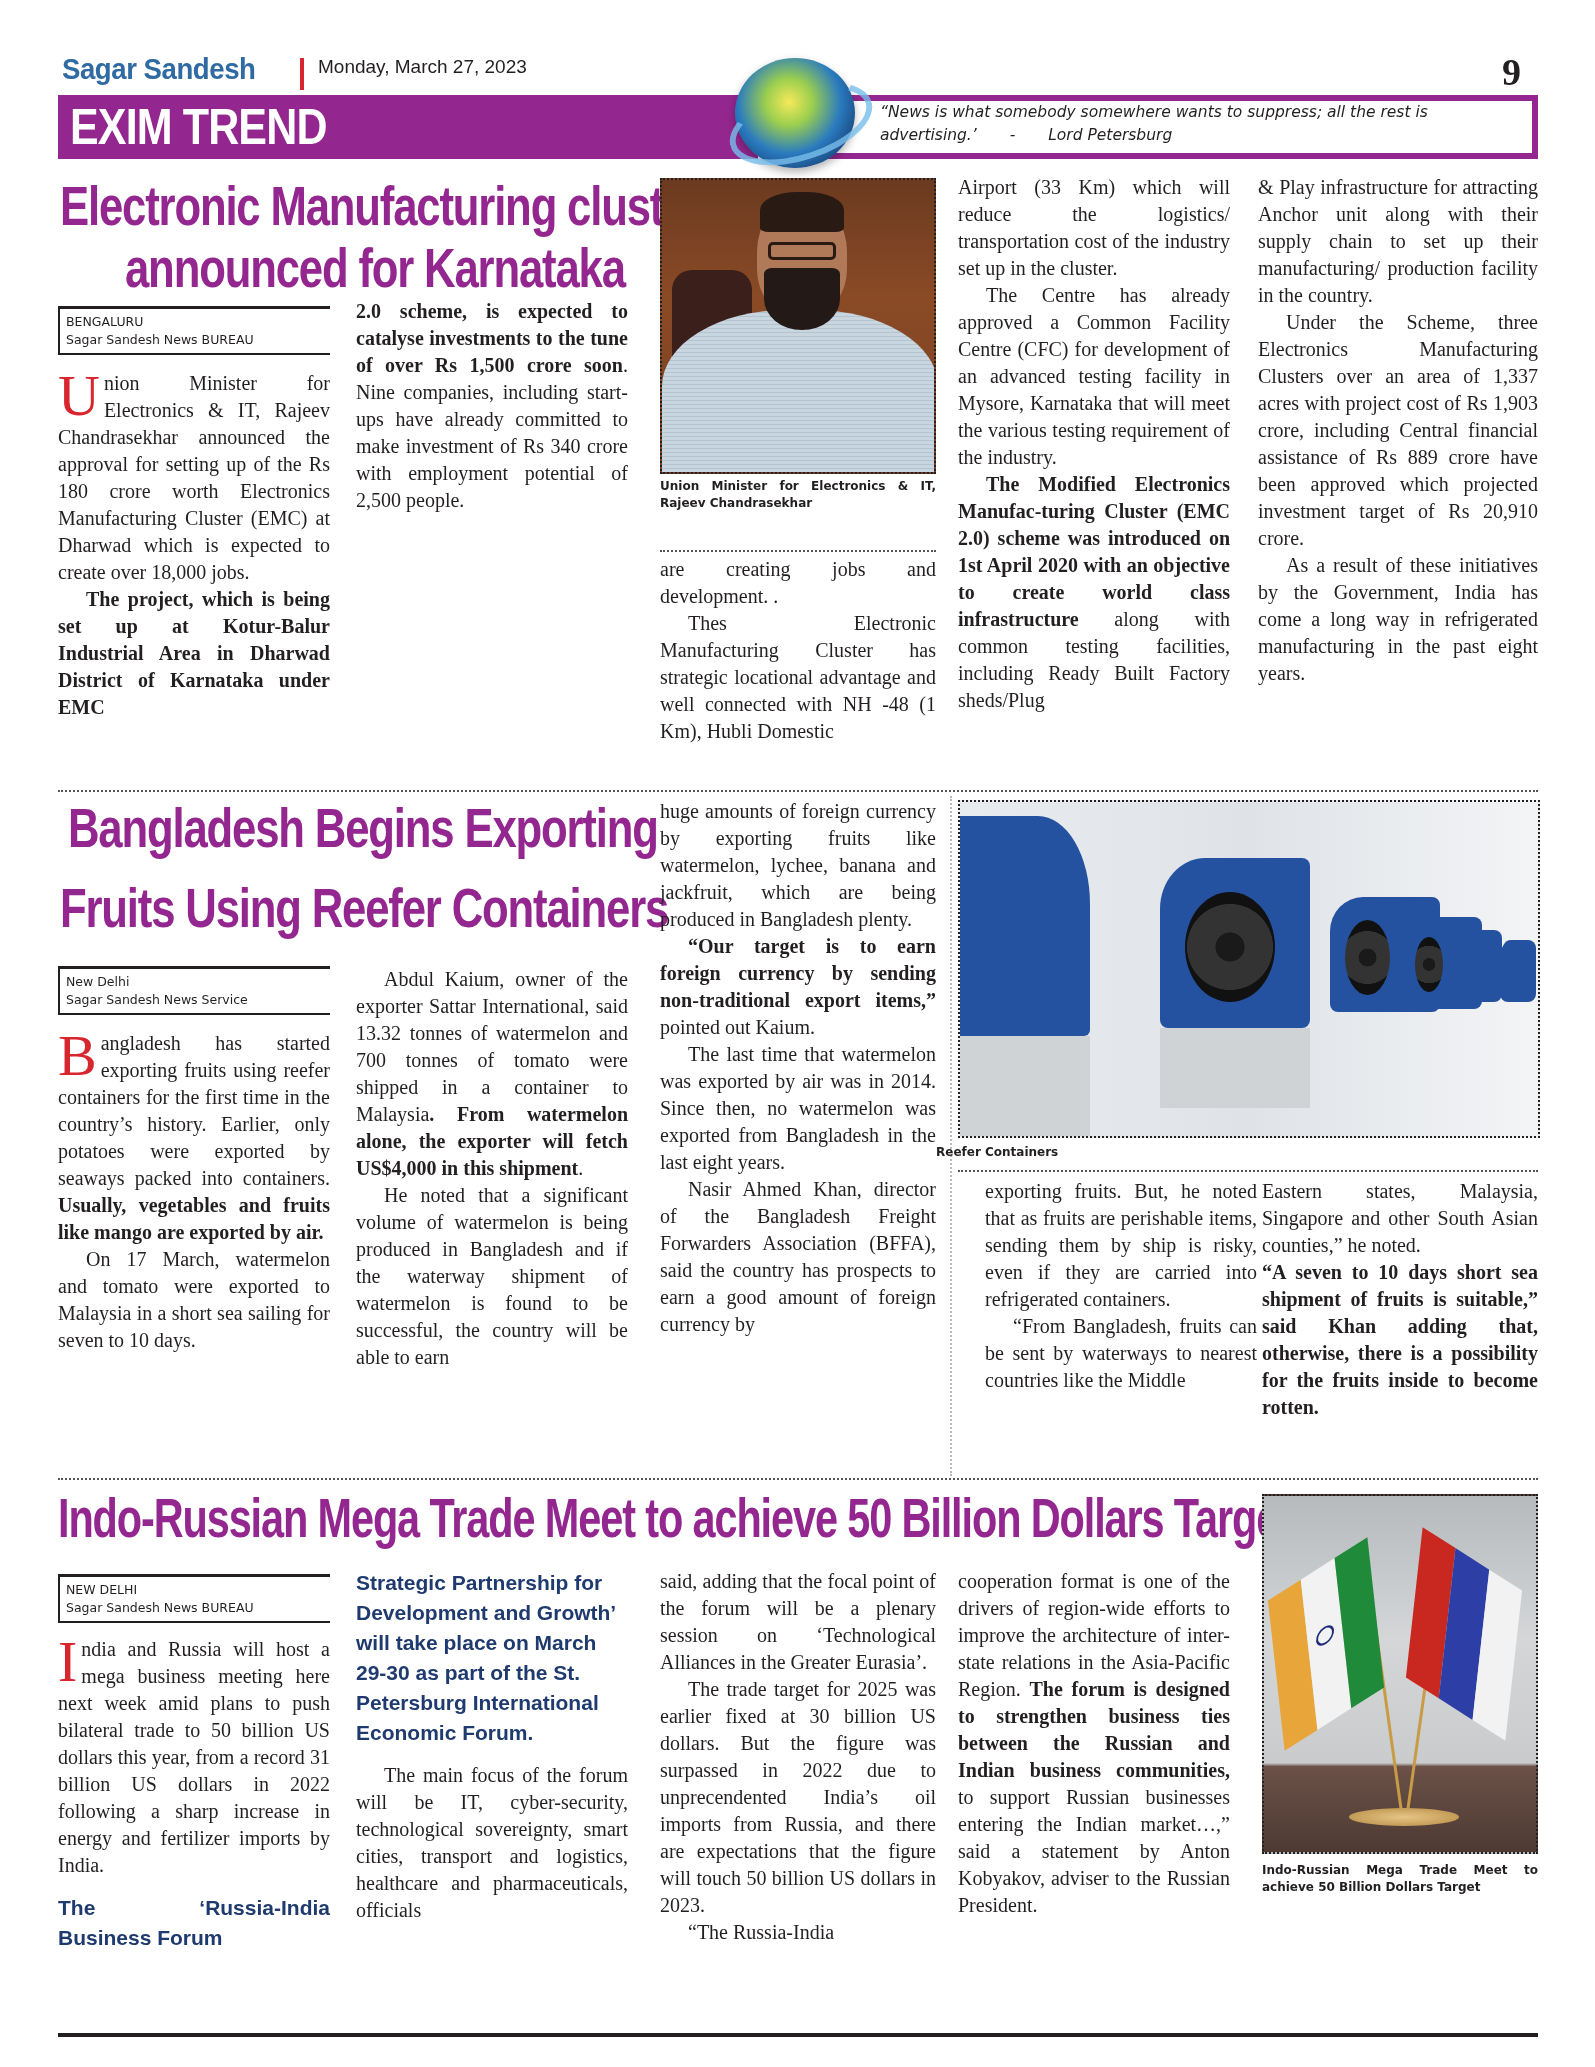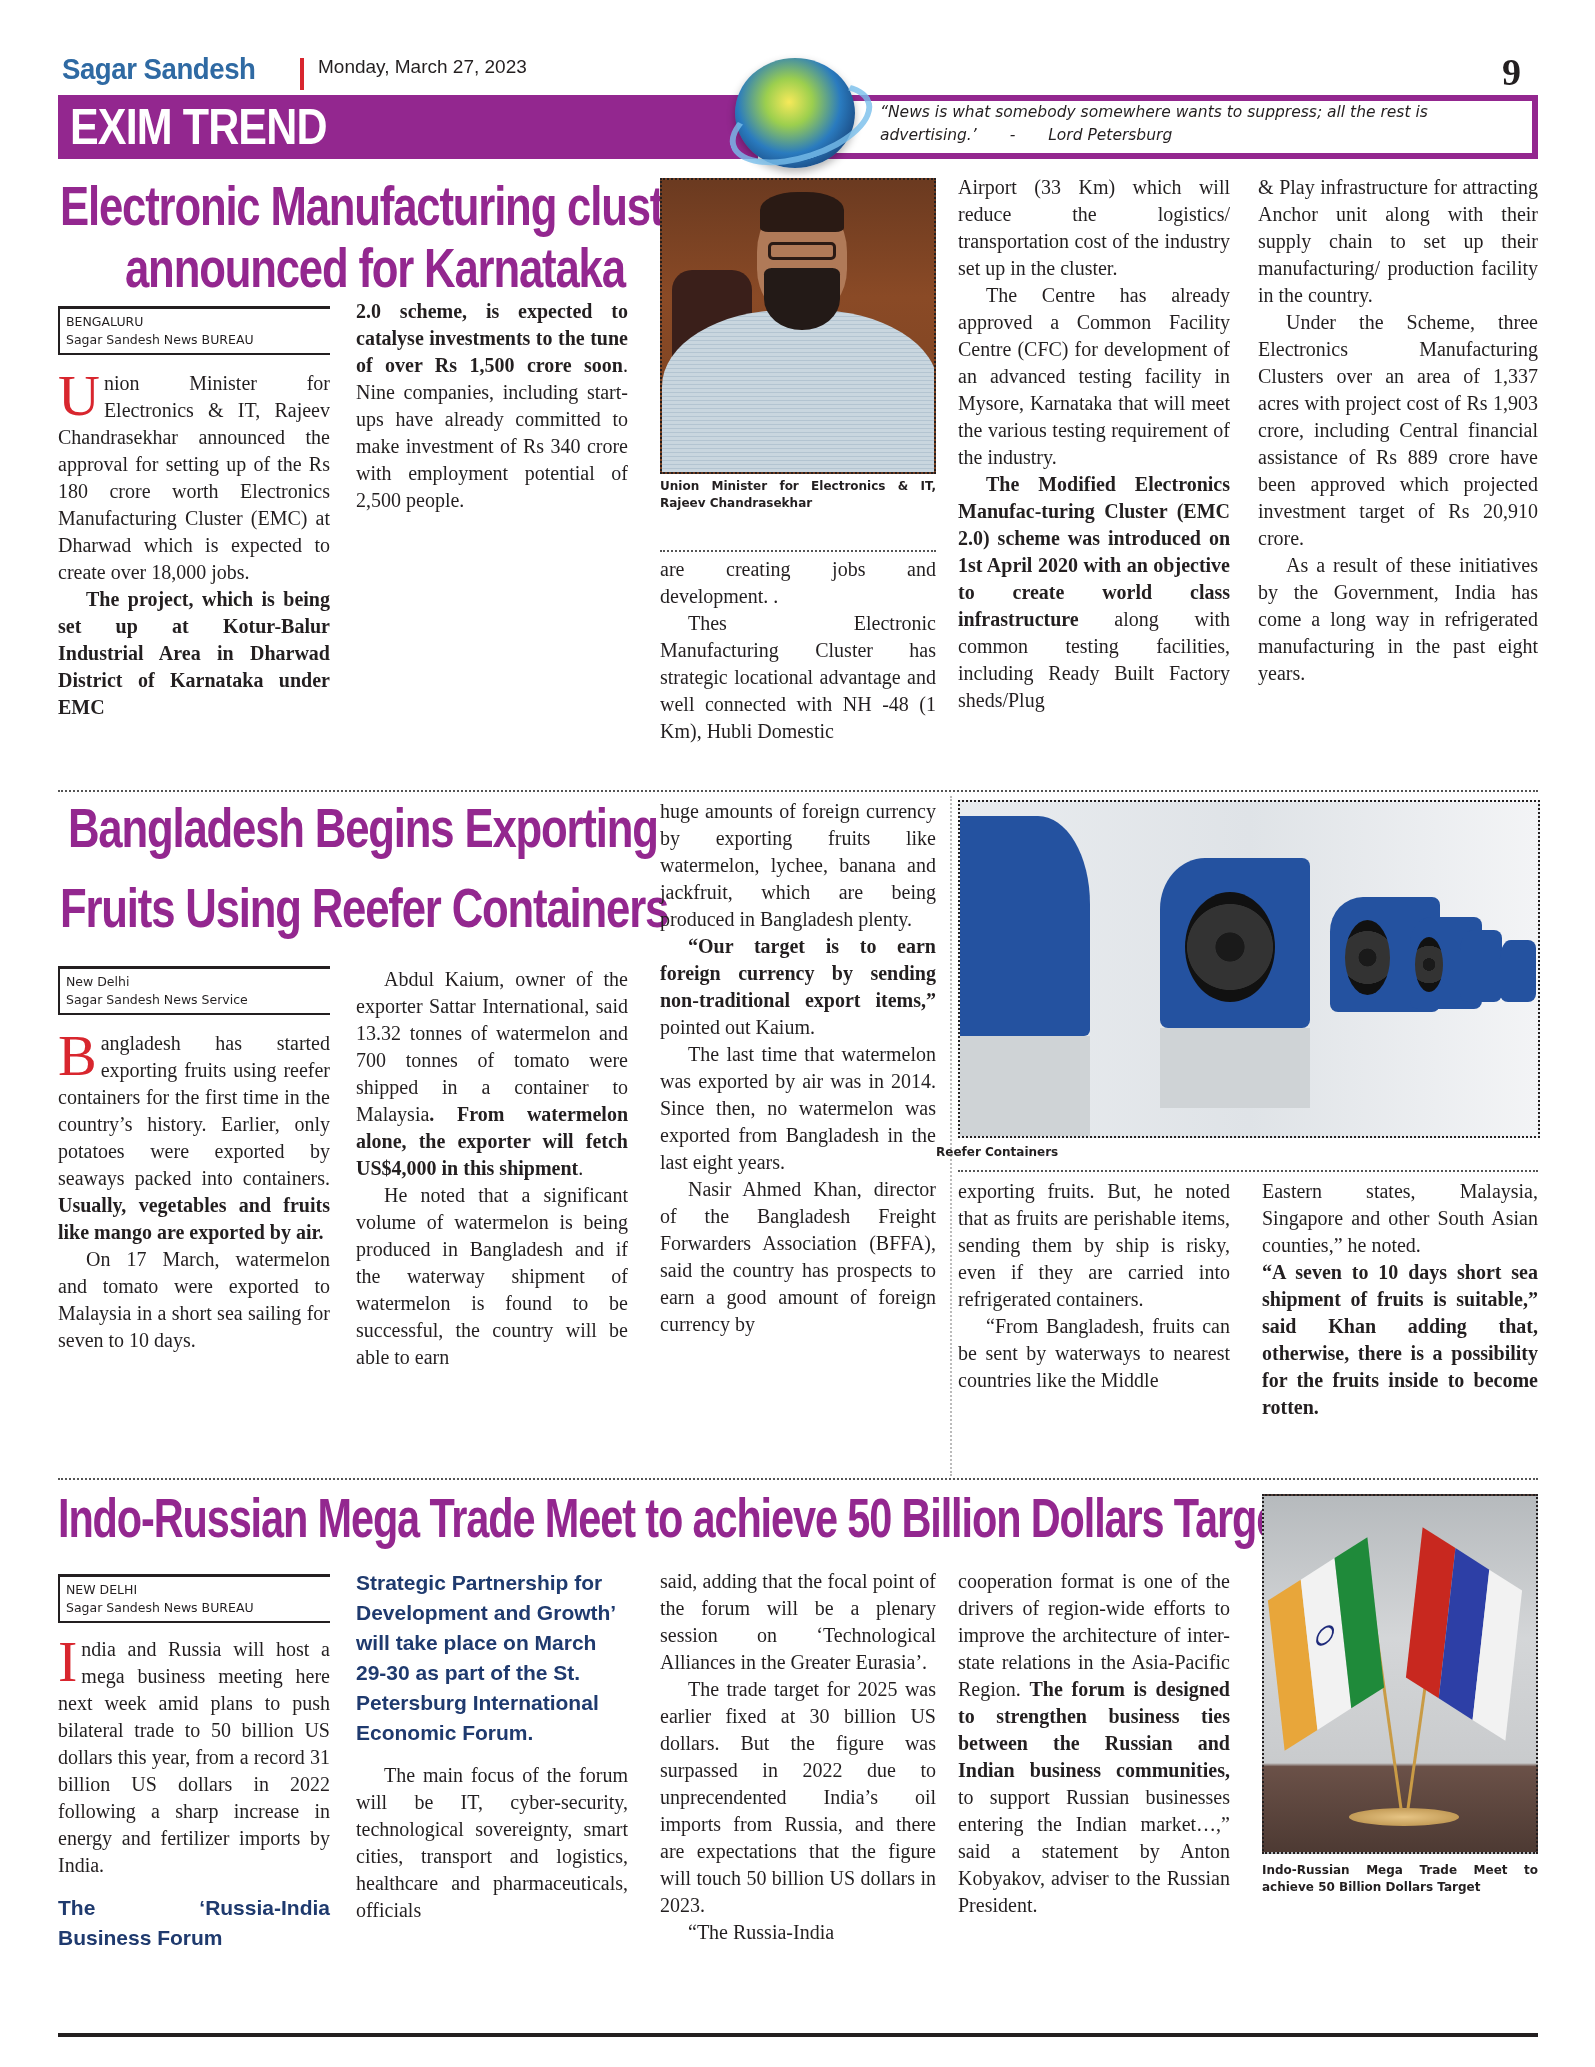--- a/index.html
+++ b/index.html
@@ -179,21 +179,21 @@
   <div class="reefer-unit" style="left:370px; top:95px; width:110px; height:115px;"></div>
   <div class="reefer-fan" style="left:385px; top:118px; width:45px; height:75px;"></div>
   <div class="reefer-unit" style="left:450px; top:115px; width:72px; height:92px;"></div>
   <div class="reefer-fan" style="left:455px; top:135px; width:28px; height:55px;"></div>
   <div class="reefer-unit" style="left:500px; top:128px; width:42px; height:72px;"></div>
   <div class="reefer-unit" style="left:540px; top:138px; width:36px; height:62px;"></div>
 </div>
 <div class="abs caption" style="left:936px; top:1144px; width:400px;">Reefer Containers</div>
 <div class="abs dotted-h" style="left:958px; top:1170px; width:580px;"></div>
 
-<div class="abs col" style="left:958px; top:1178px; width:272px;">
+<div class="abs col" style="left:985px; top:1178px; width:272px;">
   <p>exporting fruits. But, he noted that as fruits are perishable items, sending them by ship is risky, even if they are carried into refrigerated containers.</p>
   <p class="ind">“From Bangladesh, fruits can be sent by waterways to nearest countries like the Middle</p>
 </div>
 
 <div class="abs col" style="left:1262px; top:1178px; width:276px;">
   <p>Eastern states, Malaysia, Singapore and other South Asian counties,” he noted.</p>
   <p><b>“A seven to 10 days short sea shipment of fruits is suitable,” said Khan adding that, otherwise, there is a possibility for the fruits inside to become rotten.</b></p>
 </div>
 
 <div class="abs dotted-h" style="left:58px; top:1478px; width:1480px;"></div>

